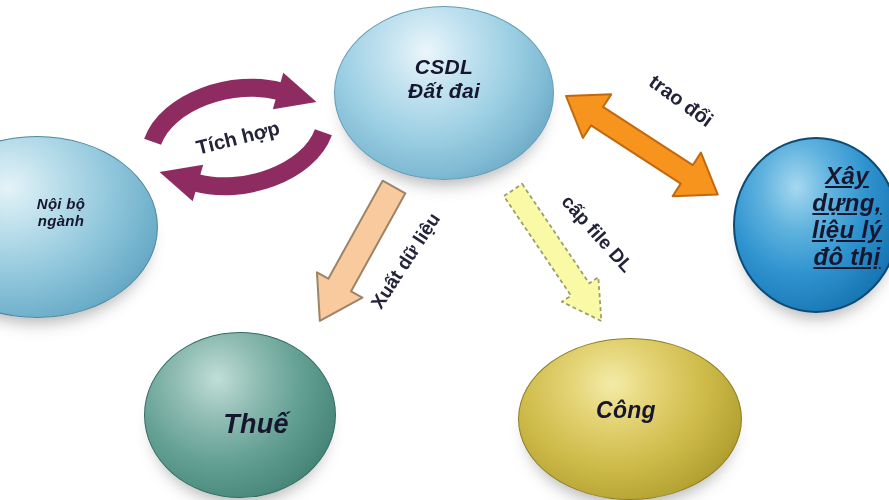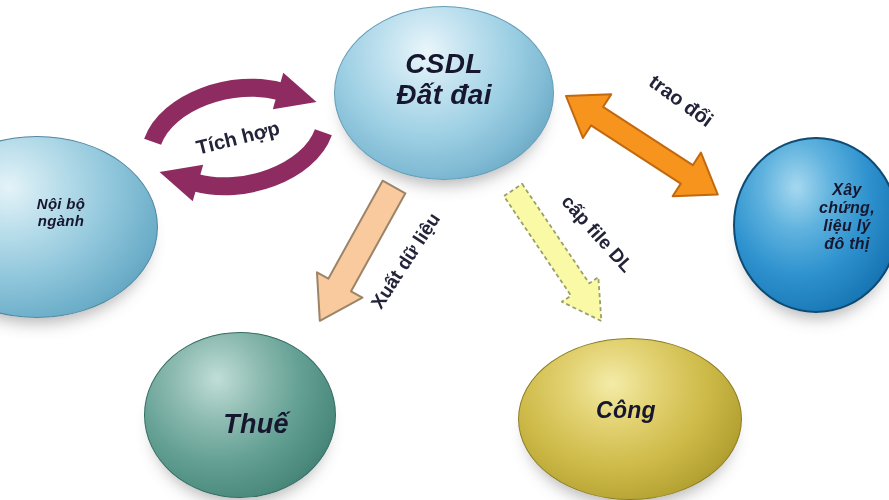--- a/index.html
+++ b/index.html
@@ -15,33 +15,33 @@
   .sphere .label{
     font-weight:bold;font-style:italic;color:#16162e;
     text-align:center;line-height:1.12;letter-spacing:.3px;white-space:nowrap;
   }
   .sphere .label span{display:block;}
   #sphere-csdl{
     left:334px;top:6px;width:218px;height:172px;
     background:radial-gradient(ellipse at 42% 26%,#eaf6fb 0%,#c4e3f0 22%,#9ccfe3 48%,#7db8d2 70%,#639fbc 88%,#5288a4 100%);
     border:1px solid #639cb7;
   }
-  #sphere-csdl .label{font-size:28px;transform:translate(0,-14px);}
+  #sphere-csdl .label{font-size:21px;transform:translate(0,-14px);}
   #sphere-noibo{
     left:-84px;top:136px;width:240px;height:180px;
     background:radial-gradient(ellipse at 38% 28%,#e4f3f8 0%,#b8ddea 25%,#8cc4da 52%,#69abc6 76%,#4f93b2 93%,#447f9c 100%);
     border:1px solid #51869f;
   }
   #sphere-noibo .label{font-size:15px;transform:translate(24px,-14px);}
   #sphere-xaydung{
     left:733px;top:137px;width:162px;height:172px;
     background:radial-gradient(ellipse at 38% 28%,#a6d8ef 0%,#5fb2de 25%,#2f93cf 50%,#1877b4 76%,#0f5c92 93%,#0b4a78 100%);
     border:2px solid #0d4a74;
   }
-  #sphere-xaydung .label{font-size:16px;transform:translate(31px,-8px);}
+  #sphere-xaydung .label{font-size:24px;transform:translate(31px,-8px);text-decoration:underline;}
   #sphere-thue{
     left:144px;top:332px;width:190px;height:164px;
     background:radial-gradient(ellipse at 38% 28%,#c0ded7 0%,#8fbcb2 25%,#64a094 50%,#4b897d 74%,#397166 90%,#2c5f55 100%);
     border:1px solid #336b60;
   }
   #sphere-thue .label{font-size:27px;transform:translate(16px,9px);}
   #sphere-congchung{
     left:518px;top:338px;width:222px;height:160px;
     background:radial-gradient(ellipse at 42% 28%,#f4eba8 0%,#e2d272 25%,#cdba48 52%,#b5a334 74%,#99882a 90%,#827321 100%);
     border:1px solid #8c7d25;
@@ -72,21 +72,21 @@
   <div class="sphere" id="sphere-csdl">
     <div class="label">
       <span>CSDL</span>
       <span>Đất đai</span>
     </div>
   </div>
 
   <div class="sphere" id="sphere-xaydung">
     <div class="label">
       <span>Xây</span>
-      <span>chứng,</span>
+      <span>dựng,</span>
       <span>liệu lý</span>
       <span>đô thị</span>
     </div>
   </div>
 
   <div class="sphere" id="sphere-thue">
     <div class="label">
       <span>Thuế</span>
     </div>
   </div>

